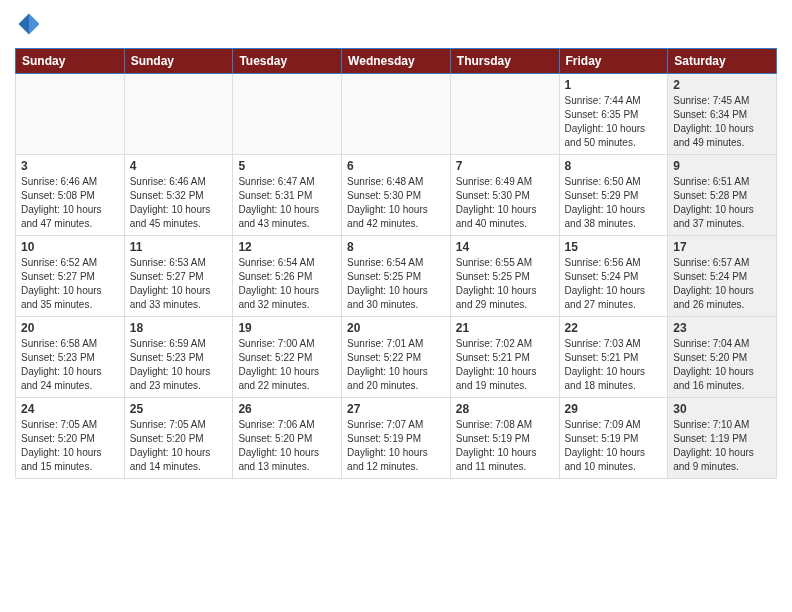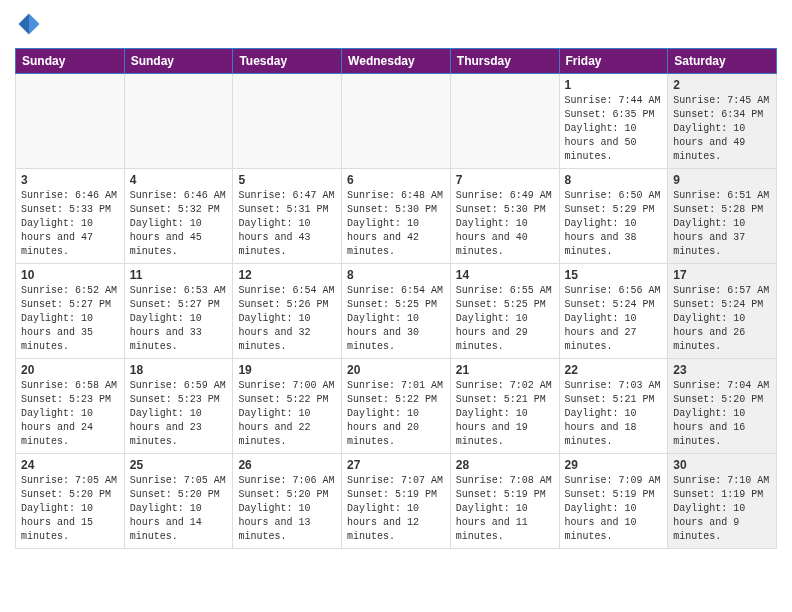--- a/index.html
+++ b/index.html
@@ -48,21 +48,21 @@
     .location {
       font-size: 14px;
       color: #555;
     }
     table {
       width: 100%;
       border-collapse: collapse;
       table-layout: fixed;
     }
     th {
-      background-color: #701a75;
+      background-color: #7f1d1d;
       color: #fff;
       font-size: 12px;
       font-weight: bold;
       text-align: left;
       padding: 5px 6px;
       border: 1px solid #3a7bc8;
     }
     td {
       vertical-align: top;
       padding: 4px 5px;
@@ -81,21 +81,20 @@
     .day-number {
       font-size: 12px;
       font-weight: bold;
       display: block;
       margin-bottom: 2px;
     }
     .day-info {
       font-size: 10px;
       line-height: 1.4;
       color: #333;
-      font-family: Liberation Mono, monospace;
     }
   </style>
 </head>
 <body>
 
 <div class="container">
   <div class="header">
     <div class="logo">
       <svg class="logo-icon" viewBox="0 0 32 32" xmlns="http://www.w3.org/2000/svg">
         <rect width="32" height="32" fill="none"></rect>
@@ -144,21 +143,21 @@
             <div class="day-info">Sunrise: 7:45 AM
 Sunset: 6:34 PM
 Daylight: 10 hours
 and 49 minutes.</div>
           </td>
         </tr>
         <tr>
           <td>
             <span class="day-number">3</span>
             <div class="day-info">Sunrise: 6:46 AM
-Sunset: 5:33 PM
+Sunset: 5:08 PM
 Daylight: 10 hours
 and 47 minutes.</div>
           </td>
           <td>
             <span class="day-number">4</span>
             <div class="day-info">Sunrise: 6:46 AM
 Sunset: 5:32 PM
 Daylight: 10 hours
 and 45 minutes.</div>
           </td>

